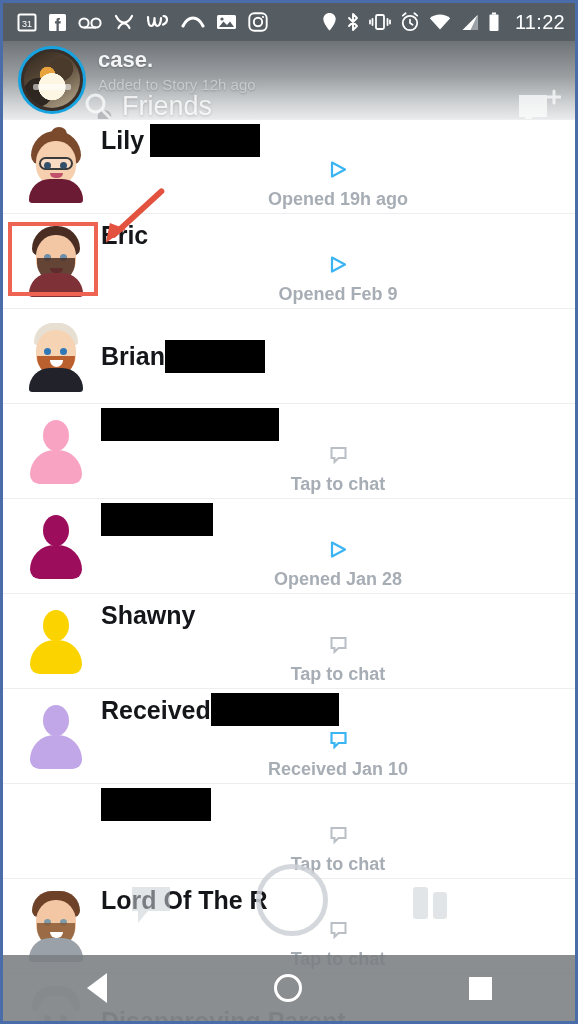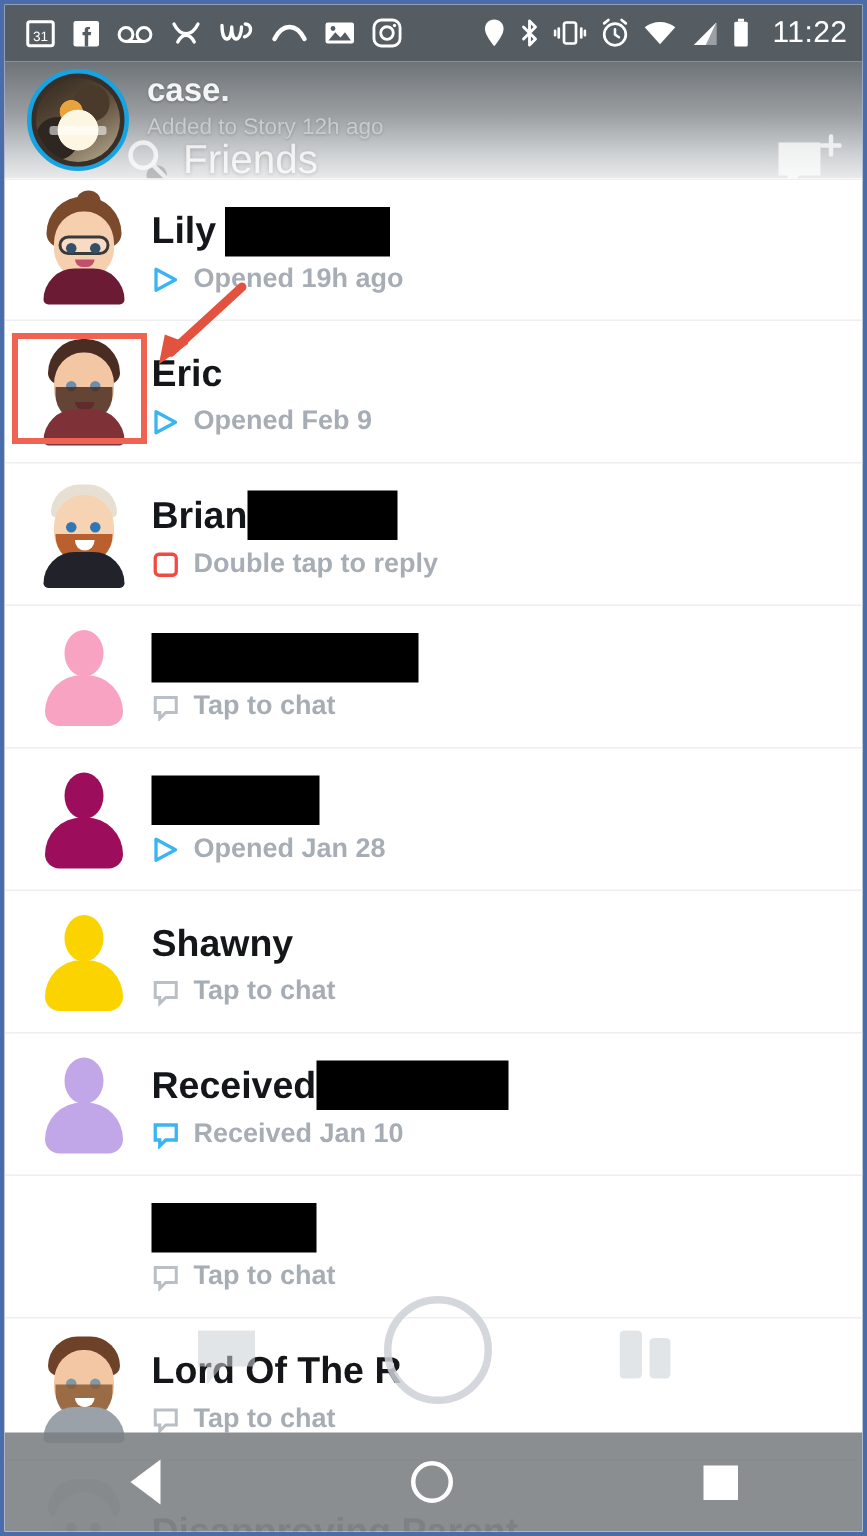--- a/index.html
+++ b/index.html
@@ -108,21 +108,21 @@
     display:flex; align-items:center; justify-content:center;
   }
   .body { flex:1; padding-left:6px; }
   .name-line { display:flex; align-items:center; height:34px; }
   .name {
     font-size:25px; color:#15161a; line-height:30px;
     white-space:nowrap;
   }
   .redact { background:#000000; height:30px; display:inline-block; }
   .redact.tall { height:33px; }
-  .status-line { display:flex; align-items:flex-end; gap:9px; margin-top:3px; }
+  .status-line { display:flex; align-items:center; gap:9px; margin-top:3px;flex-direction:column; }
   .status-txt { font-size:18px; color:#a7adb4; line-height:22px; }
 
   
   .bm { width:62px; height:72px; position:relative; }
   .bm .hair, .bm .face, .bm .body, .bm .eyeL, .bm .eyeR,
   .bm .mouth, .bm .beard, .bm .glass { position:absolute; }
 
   .bm .face { left:11px; top:10px; width:40px; height:44px; border-radius:48% 48% 44% 44%; }
   .bm .body { left:4px; bottom:0; width:54px; height:24px; border-radius:26px 26px 4px 4px; }
   .bm .hair { left:8px; top:2px; width:46px; height:28px; border-radius:24px 24px 8px 8px; }
@@ -343,26 +343,20 @@
           <div class="beard" style="background:#b4521f;opacity:.9;top:36px;height:20px;"></div>
           <div class="mouth" style="top:40px;background:#ffffff;height:7px;"></div>
           <div class="body" style="background:#22232a;"></div>
         </div>
       </div>
       <div class="body">
         <div class="name-line">
           <span class="name">Brian</span>
           <span class="redact tall" style="width:100px;"></span>
         </div>
-        <div class="status-line">
-          <svg class="glyph" viewBox="0 0 19 19">
-            <rect x="2.5" y="2.5" width="14" height="14" rx="2.5" fill="none" stroke="#f04a41" stroke-width="2.2"></rect>
-          </svg>
-          <span class="status-txt">Double tap to reply</span>
-        </div>
       </div>
     </div>
 
     <div class="row">
       <div class="av-wrap">
         <div class="sil">
           <div class="h" style="background:#f9a3c3;"></div>
           <div class="s" style="background:#f9a3c3;"></div>
         </div>
       </div>

